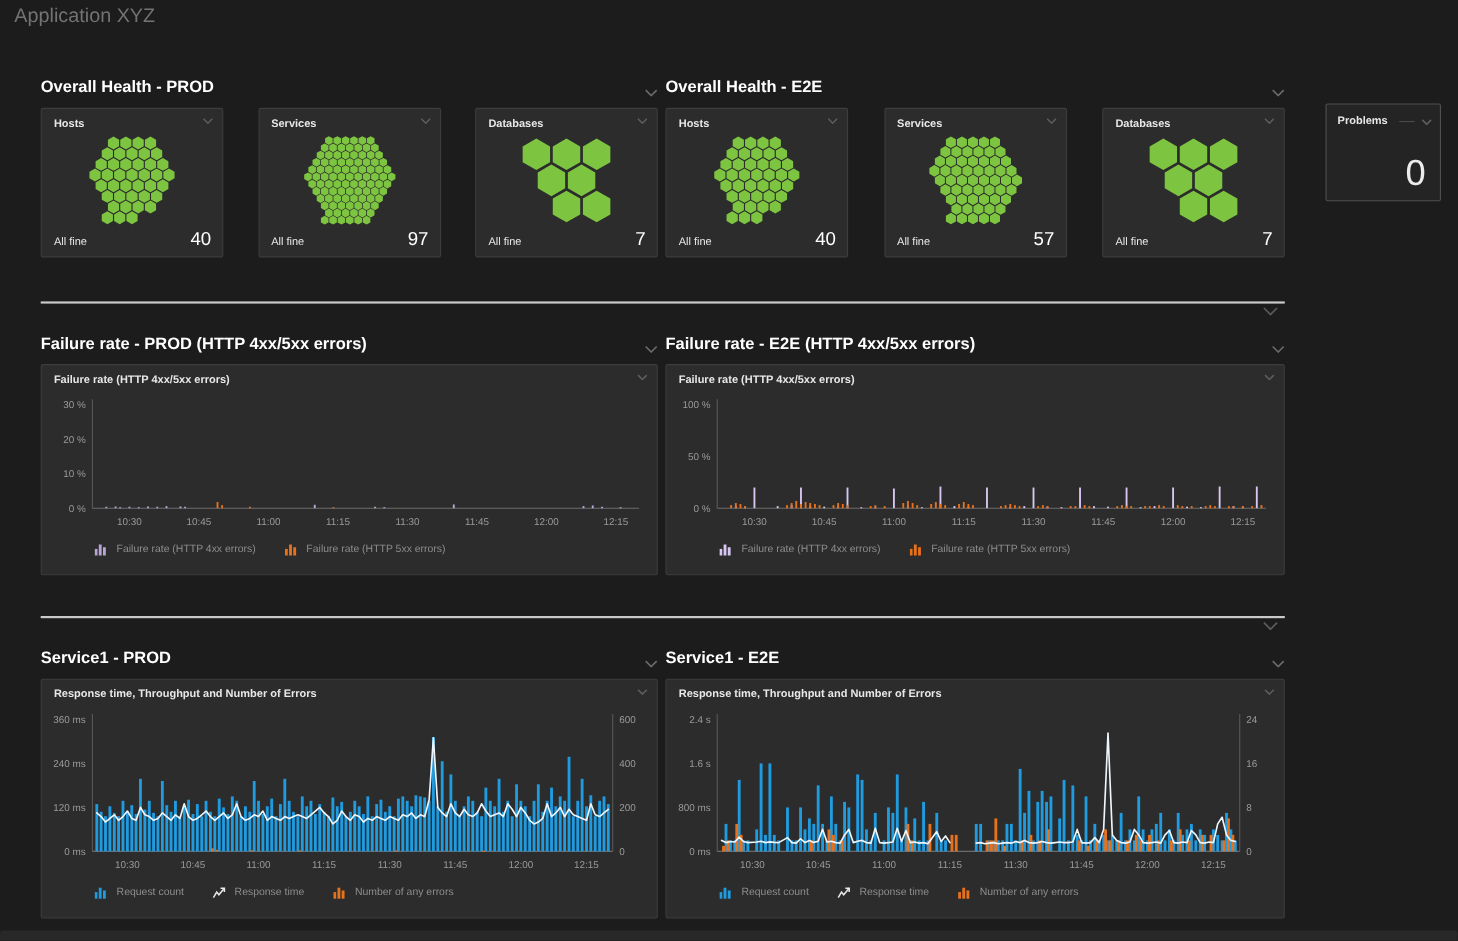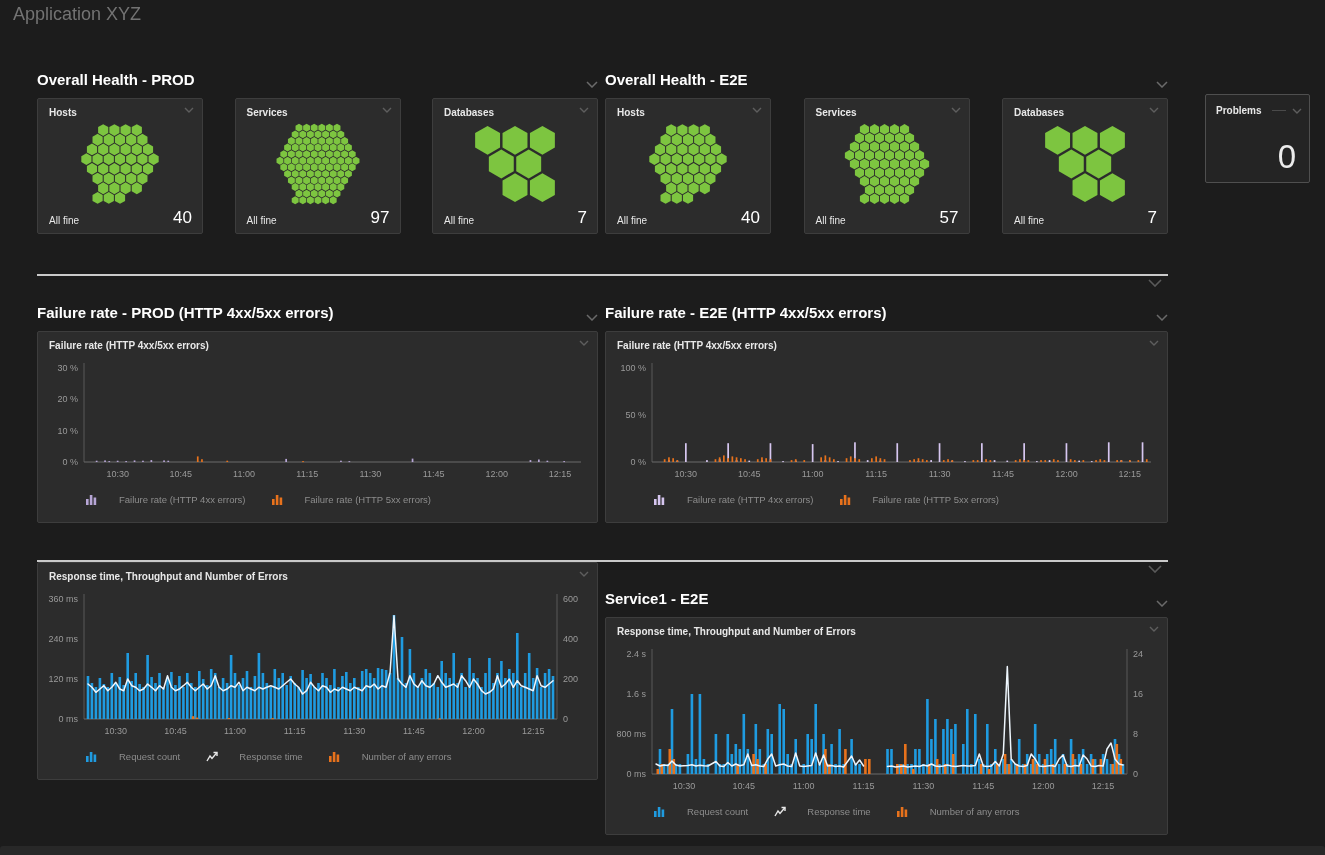--- a/index.html
+++ b/index.html
@@ -35,21 +35,21 @@
   .divider .chev { position:absolute; right:6px; top:5px; }
   .chart-section-header { margin-top:21px; }
   .chart-tile { width:561px; position:relative; }
   .col-r .chart-tile { width:563px; }
   .failure-tile { height:192px; }
   .service-tile { height:218px; }
   svg.chart { display:block; width:100%; }
   svg.chart-failure { height:132px; }
   svg.chart-service { height:158px; }
   .legend { display:flex; align-items:center; gap:26px; padding-left:48px; margin-top:5px; }
-  .legend-item { display:flex; align-items:center; gap:20px; }
+  .legend-item { display:flex; align-items:center; gap:7px; }
   .legend-label { font-size:9.5px; color:#8d8d8d; }
   .bottom-strip { position:absolute; left:0; right:0; bottom:0; height:9px; background:#282828; border-radius:3px 3px 0 0; }
   .chart-axis-text { font-size:9px; fill:#9a9a9a; }
 </style>
 </head>
 <body>
 
 <div class="app-title">Application XYZ</div>
 
 <div class="content">
@@ -653,20 +653,26 @@
 
   <div class="divider" style="margin-top:37px;">
     <div class="line"></div>
     <svg class="chev" width="14" height="8">
         <polyline points="1,1 7,7 13,1" fill="none" stroke="#5a5a5a" stroke-width="1.6"></polyline>
       </svg>
   </div>
 
   <div class="head-row">
     <div class="col-l">
+      <div class="section-header chart-section-header">
+        <span class="section-title">Service1 - PROD</span>
+        <svg class="chev" width="12" height="7">
+            <polyline points="1,1 6,6 11,1" fill="none" stroke="#6a6a6a" stroke-width="1.5"></polyline>
+          </svg>
+      </div>
       <div class="tile chart-tile service-tile">
         <div class="tile-head">
           <span class="tile-title">Response time, Throughput and Number of Errors</span>
           <svg class="chev" width="10" height="6">
               <polyline points="1,1 5,5 9,1" fill="none" stroke="#5e5e5e" stroke-width="1.4"></polyline>
             </svg>
         </div>
         <svg class="chart chart-service" viewBox="0 0 559 158">
             <line x1="46" y1="7" x2="46" y2="132" stroke="#585858" stroke-width="1"></line>
             <line x1="46" y1="132" x2="519" y2="132" stroke="#6b6b6b" stroke-width="1"></line>

